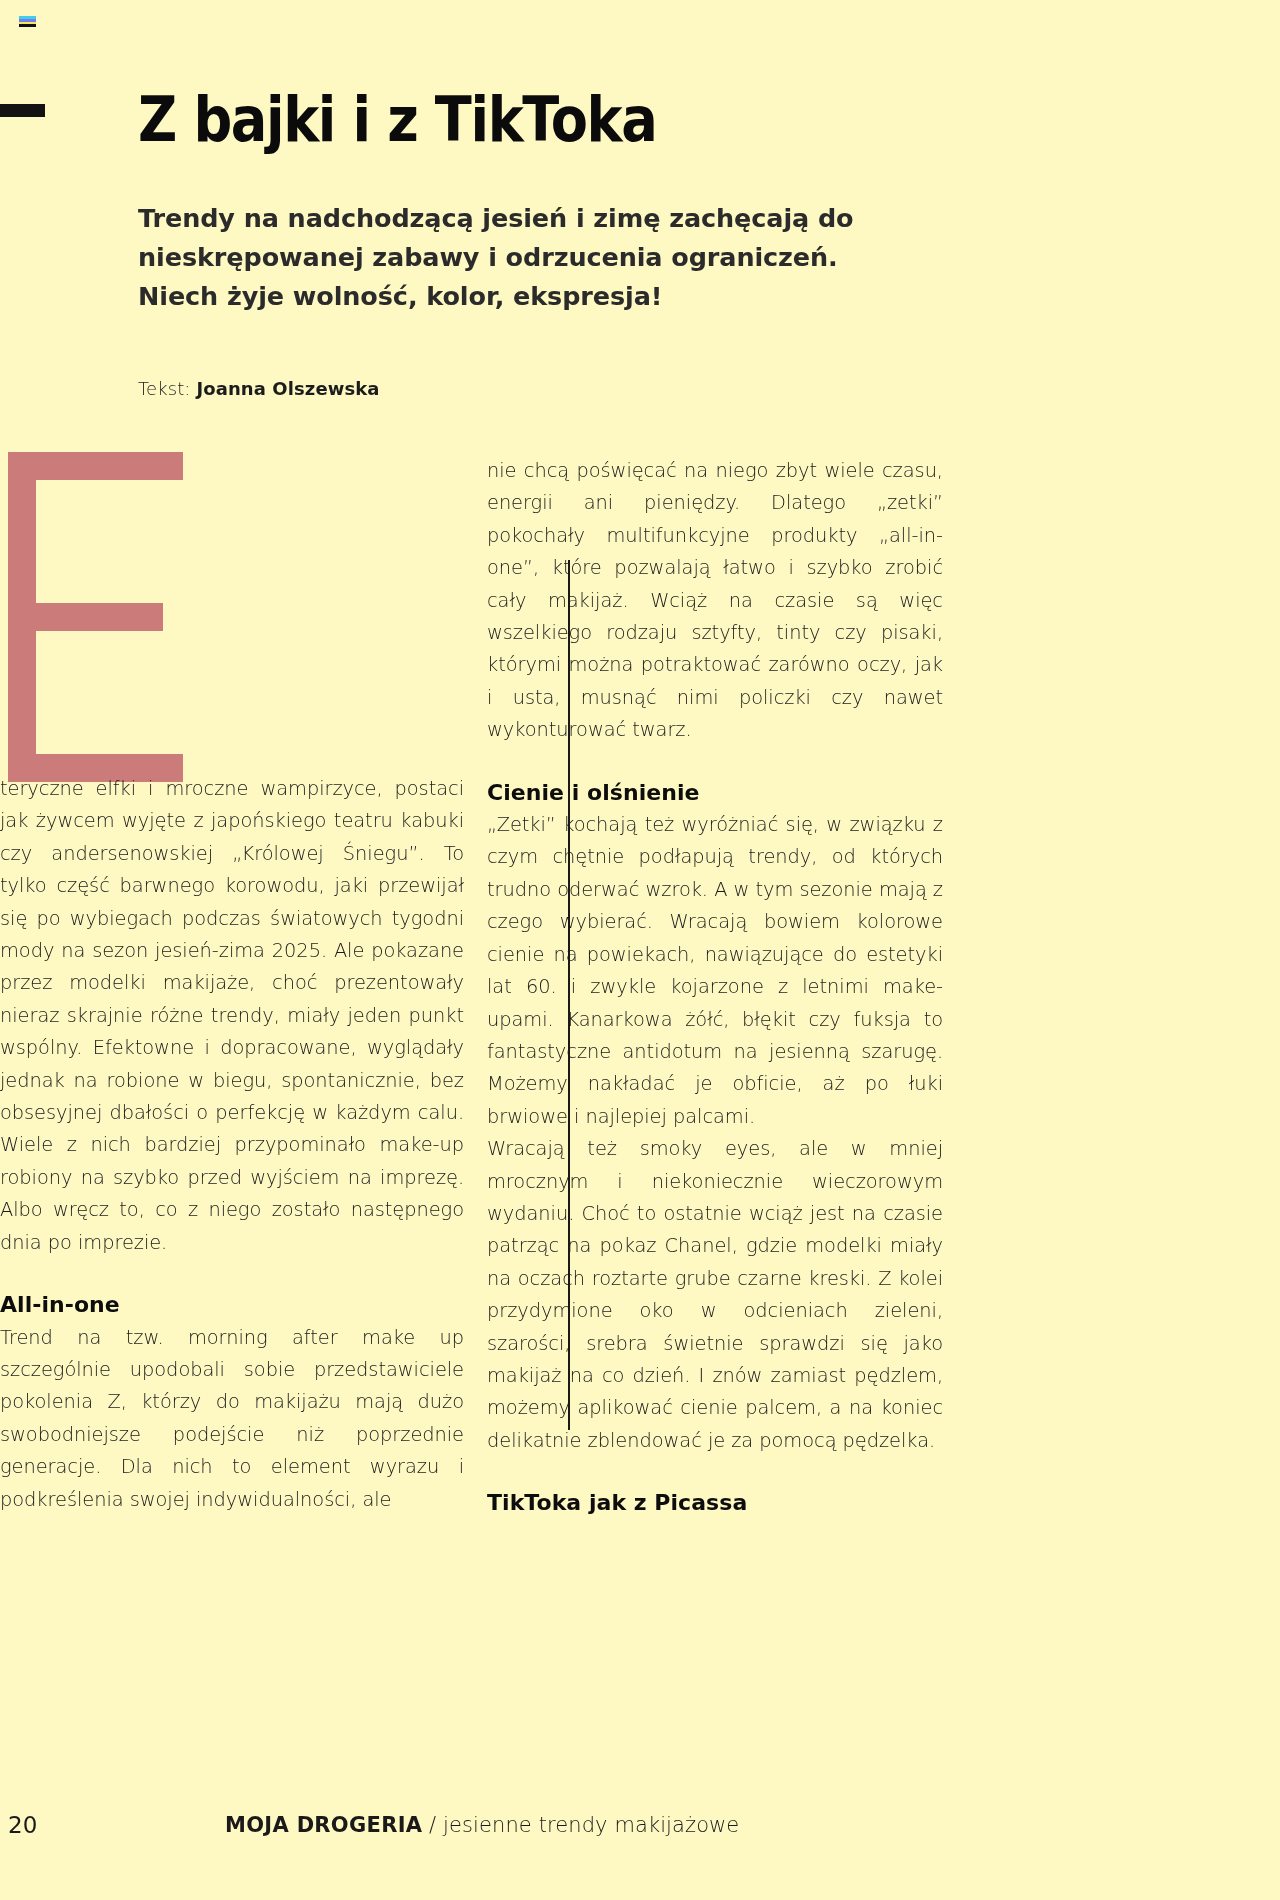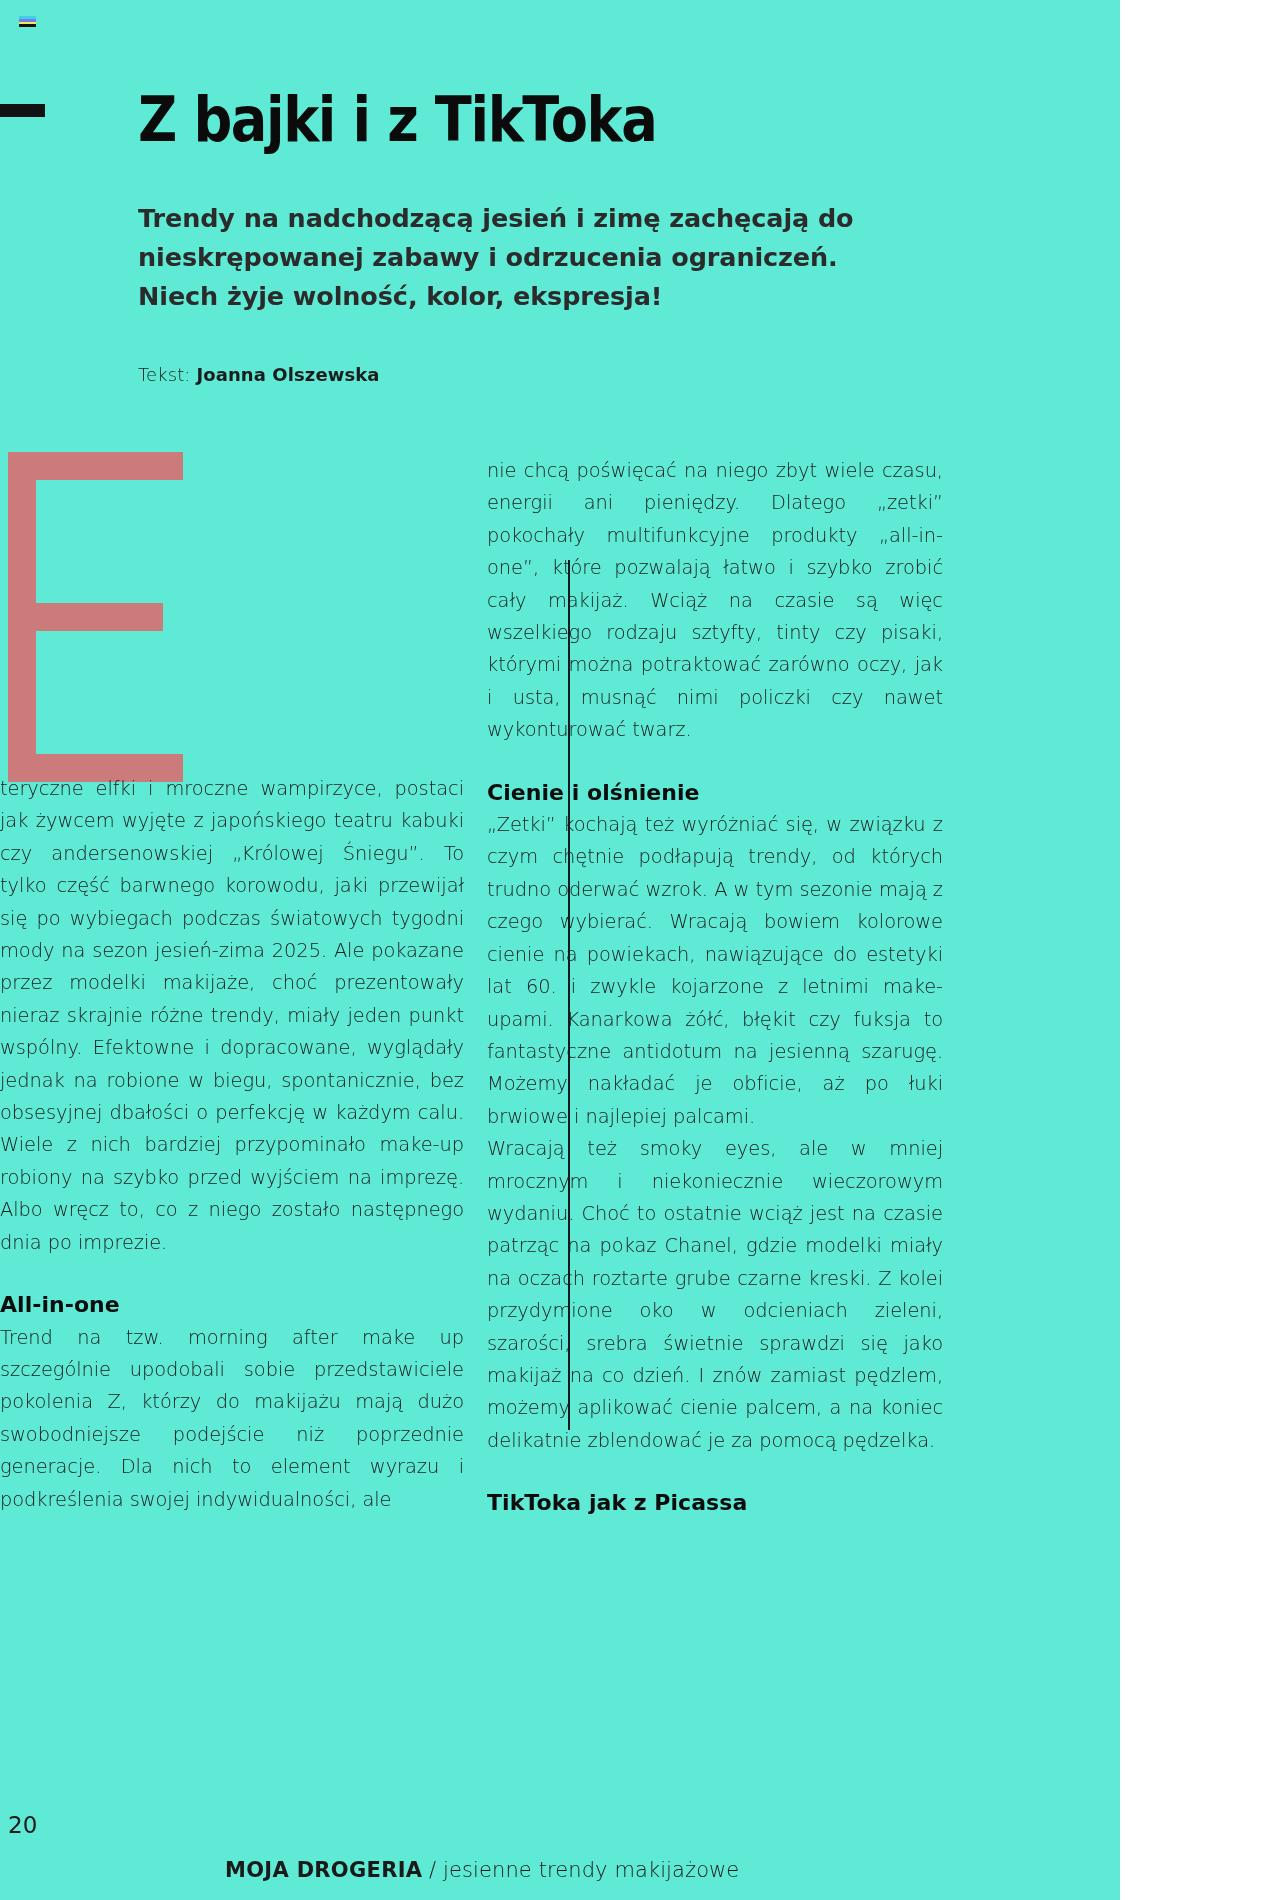--- a/index.html
+++ b/index.html
@@ -4,22 +4,22 @@
 <style>
   * { margin:0; padding:0; box-sizing:border-box; }
   html,body {
     width:1280px; height:1900px;
     background:#ffffff;
     font-family:"DejaVu Sans", sans-serif;
     -webkit-font-smoothing:antialiased;
   }
   .page {
     position:relative;
-    width:1120px; height:1900px;
-    background:#5eead4;
+    width:1280px; height:1900px;
+    background:#fef9c3;
     overflow:hidden;
   }
 
   
   .reg-bar {
     position:absolute; left:19px; top:16px;
     width:17px; height:11px;
     display:flex; flex-direction:column;
   }
   .reg-bar i { display:block; width:100%; height:25%; }
@@ -53,21 +53,21 @@
     margin-top:48px;
     font-size:25.5px;
     line-height:39px;
     color:#2b2b2b;
     font-weight:700;
     letter-spacing:-0.1px;
     max-width:760px;
   }
 
   .byline {
-    margin-top:48px;
+    margin-top:62px;
     font-size:18px;
     color:#1c1c1c;
     font-weight:300;
     letter-spacing:0.1px;
   }
   .byline b { font-weight:700; }
 
   
   .dropcap {
     position:absolute;
@@ -117,21 +117,21 @@
 
   
   .footer { position:absolute; left:0; bottom:0; width:1060px; height:120px; }
   .pagenum {
     position:absolute; left:8px; top:32px;
     font-size:23px; color:#1a1a1a; font-weight:400;
   }
   .foot-txt {
     position:absolute; left:225px; top:33px;
     font-size:21px; color:#1a1a1a; font-weight:300;
-    letter-spacing:0.1px; white-space:nowrap;margin-top:45px;
+    letter-spacing:0.1px; white-space:nowrap;
   }
   .foot-txt b { font-weight:700; letter-spacing:0.3px; }
 </style>
 </head>
 <body>
 
 <div class="page">
 
   <div class="reg-bar">
     <i class="reg-c"></i>

